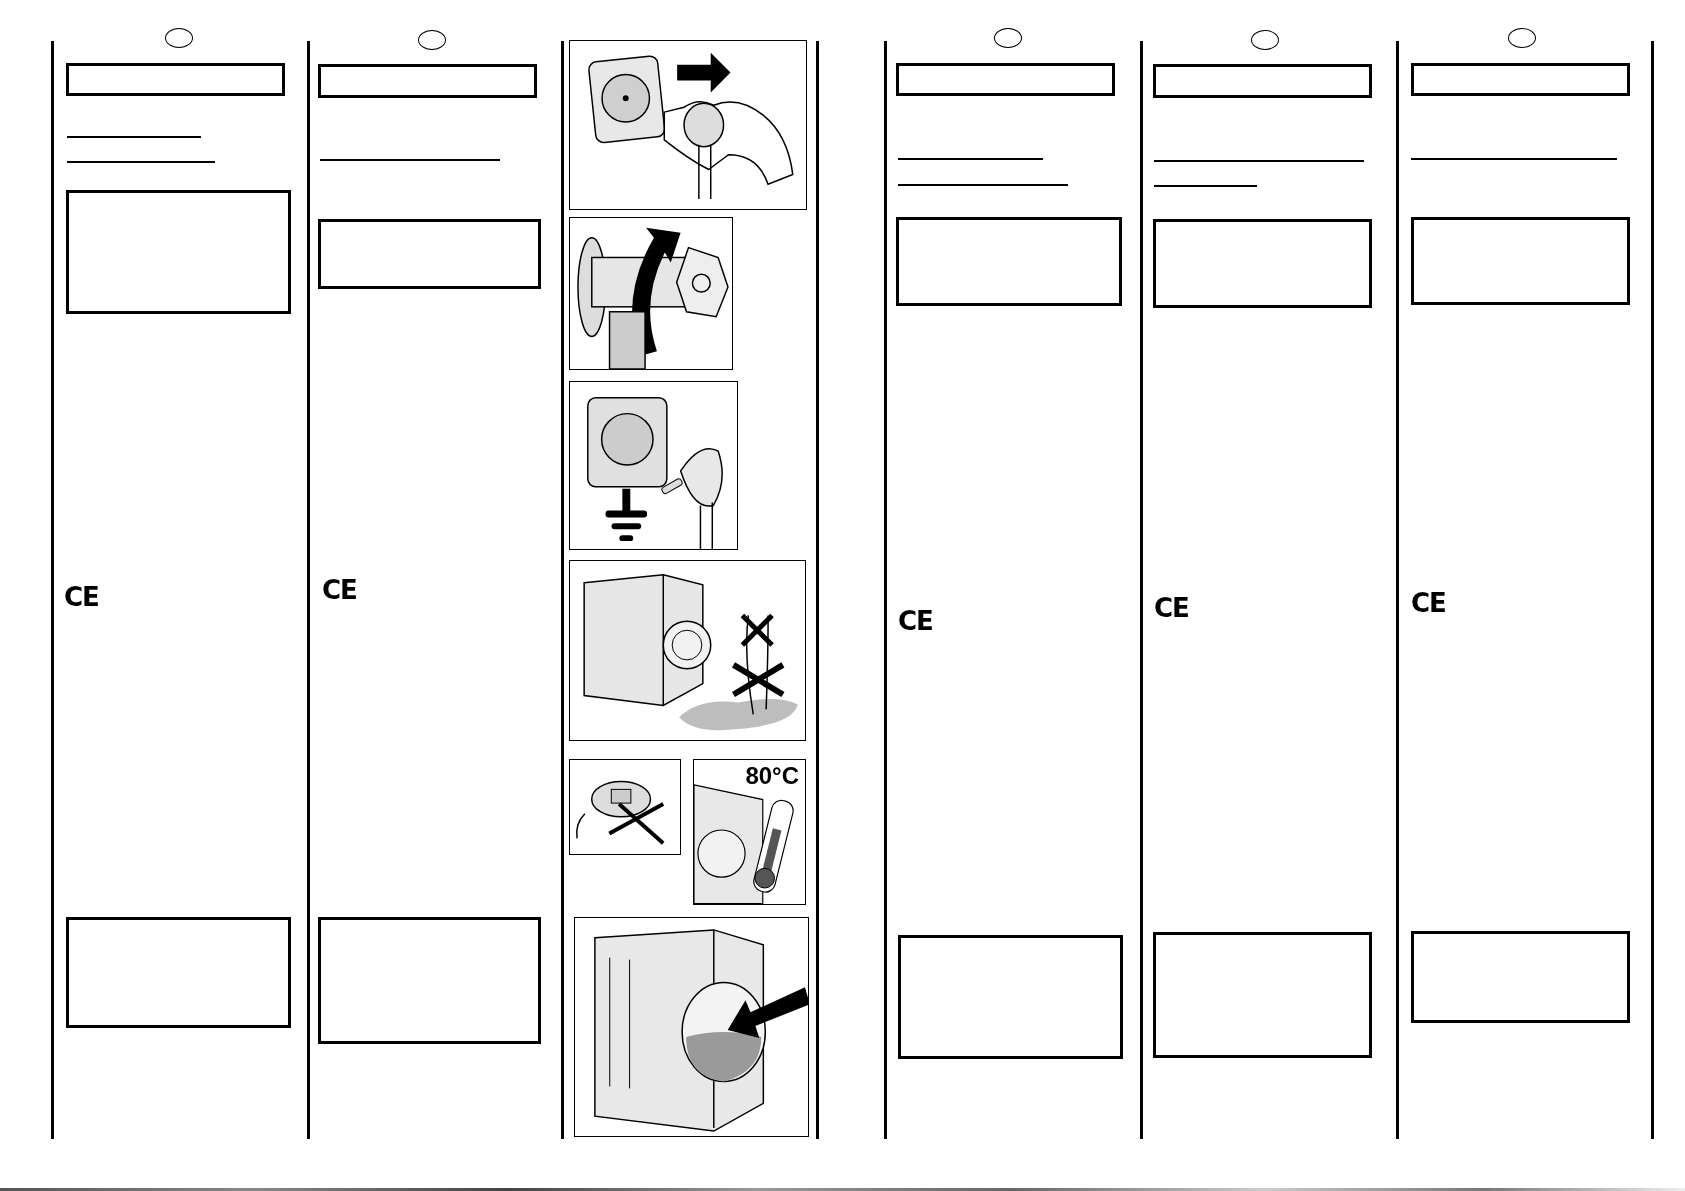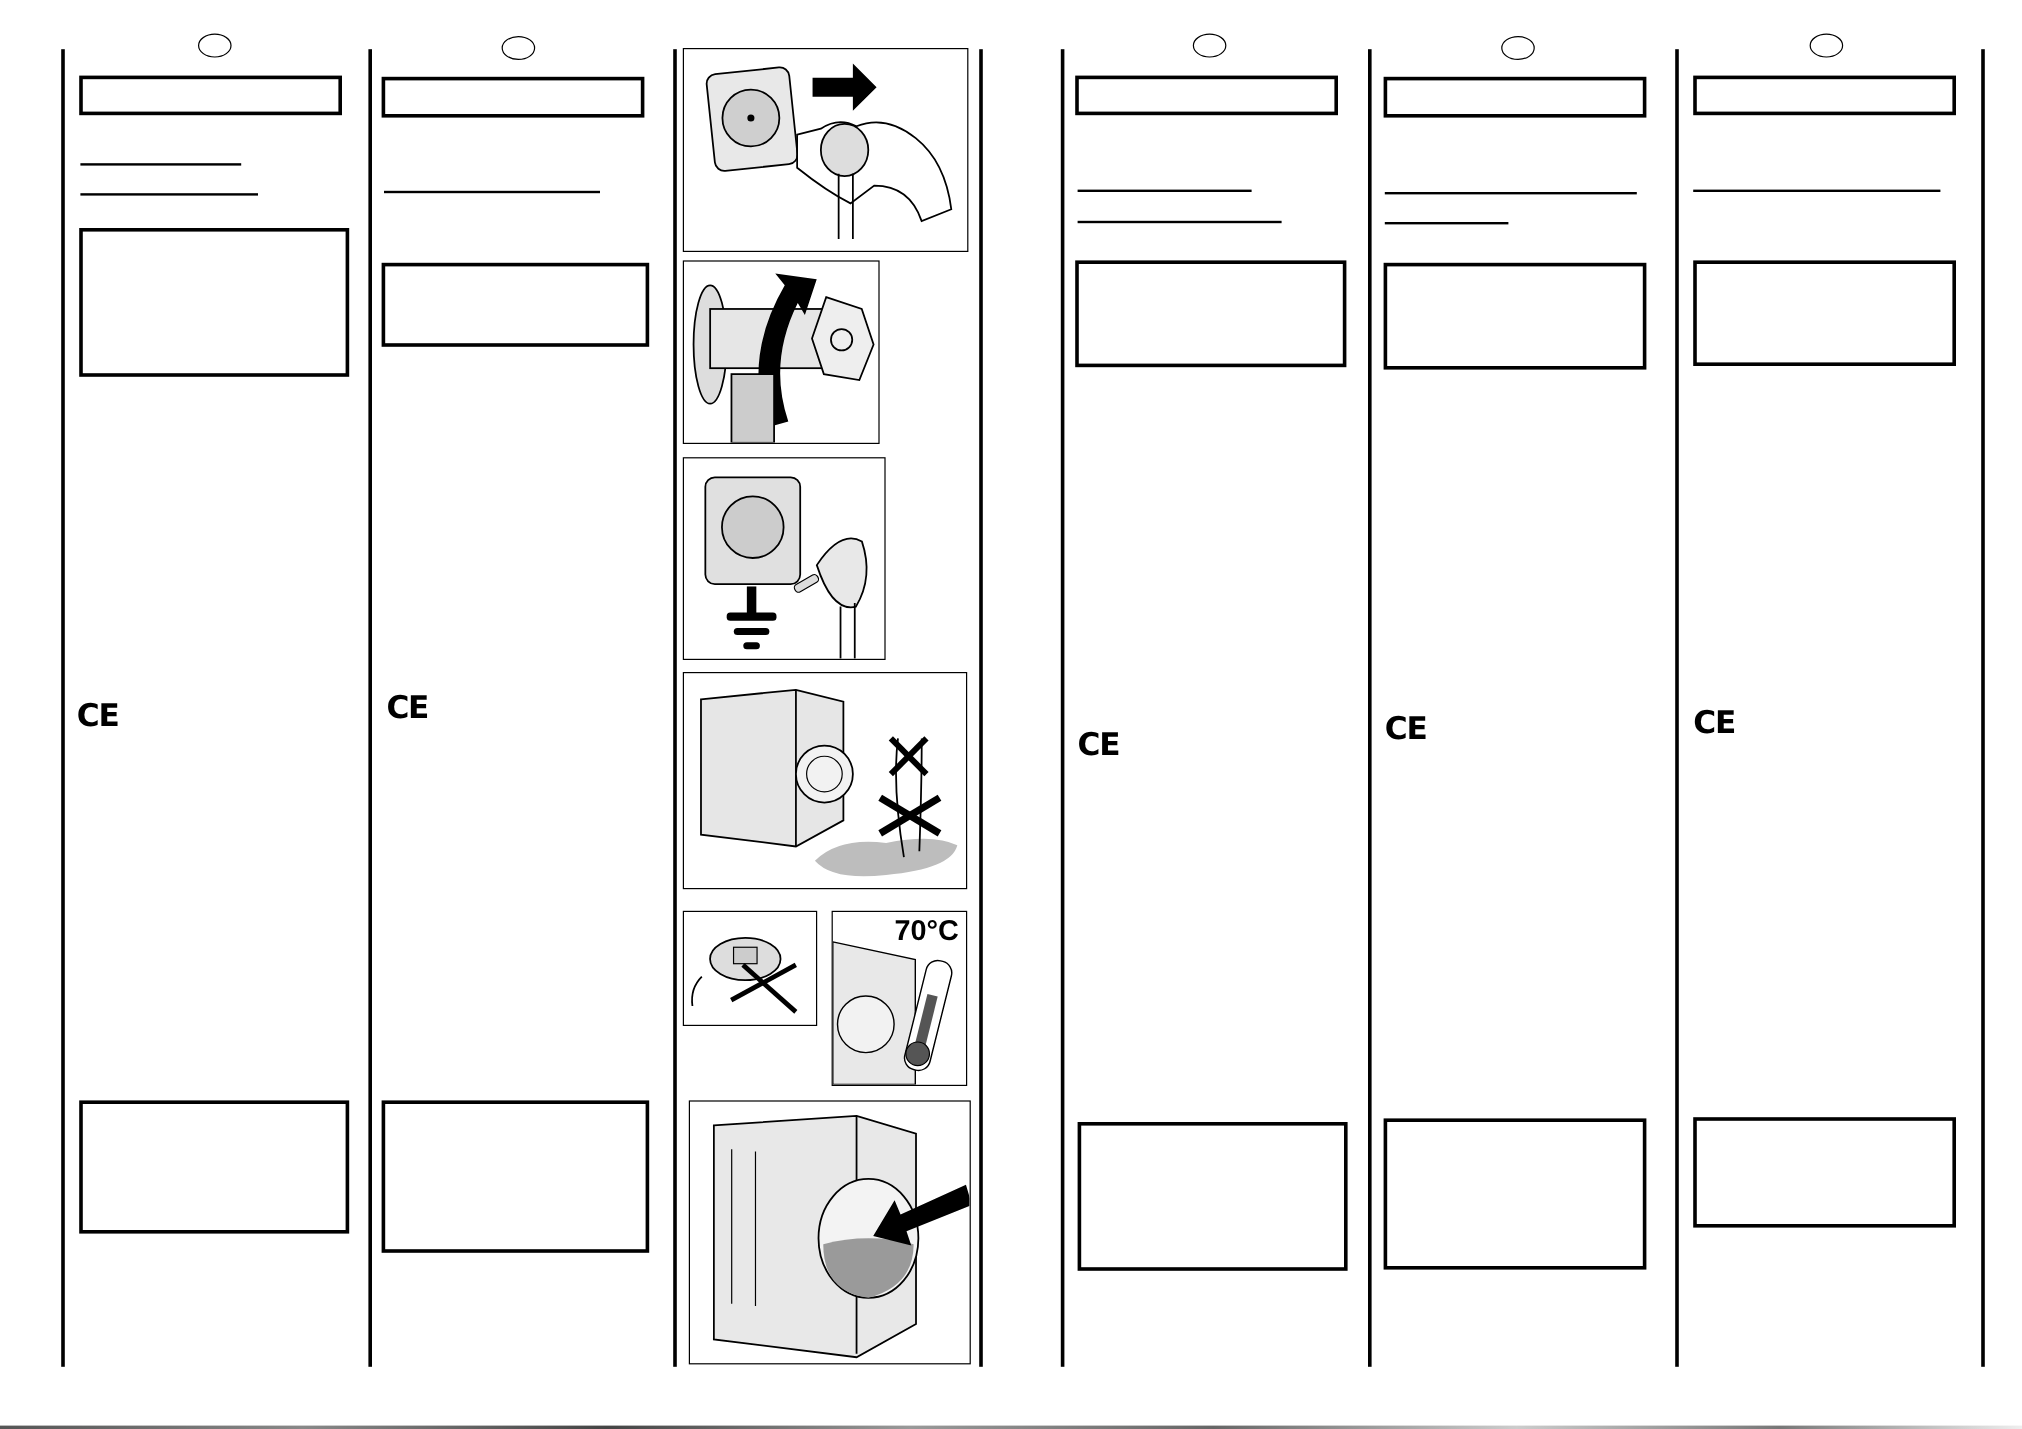--- a/index.html
+++ b/index.html
@@ -115,21 +115,21 @@
   </div>
 
   <div class="fig" style="left:693px;top:759px;width:113px;height:146px">
     <svg viewBox="0 0 113 146">
       <path d="M0 25 l70 15 v106 h-70 z" fill="#e8e8e8" stroke="#000" stroke-width="1.2"></path>
       <circle cx="28" cy="95" r="24" fill="#f2f2f2" stroke="#000" stroke-width="1.2"></circle>
       <rect x="70" y="40" width="22" height="95" rx="10" fill="#fff" stroke="#000" stroke-width="1.2" transform="rotate(14 81 87)"></rect>
       <rect x="76" y="70" width="9" height="55" fill="#555" transform="rotate(14 81 87)"></rect>
       <circle cx="72" cy="120" r="10" fill="#555" stroke="#000"></circle>
     </svg>
-    <div class="temp-label">70°C</div>
+    <div class="temp-label">80°C</div>
   </div>
 
   <div class="fig" style="left:574px;top:917px;width:235px;height:220px">
     <svg viewBox="0 0 235 220">
       <path d="M20 20 l120 -8 l50 15 v160 l-50 28 l-120 -15 z" fill="#e8e8e8" stroke="#000" stroke-width="1.5"></path>
       <path d="M140 12 v200" stroke="#000" stroke-width="1.5"></path>
       <path d="M35 40 v130 M55 42 v130" stroke="#000" stroke-width="1"></path>
       <ellipse cx="150" cy="115" rx="42" ry="50" fill="#f3f3f3" stroke="#000" stroke-width="1.5"></ellipse>
       <path d="M112 120 q38 -10 76 0 q0 35 -38 45 q-38 -5 -38 -45 z" fill="#9a9a9a"></path>
       <path d="M232 70 l-55 25 l-5 -12 l-18 30 l32 8 l-4 -12 l55 -22 z" fill="#000"></path>

